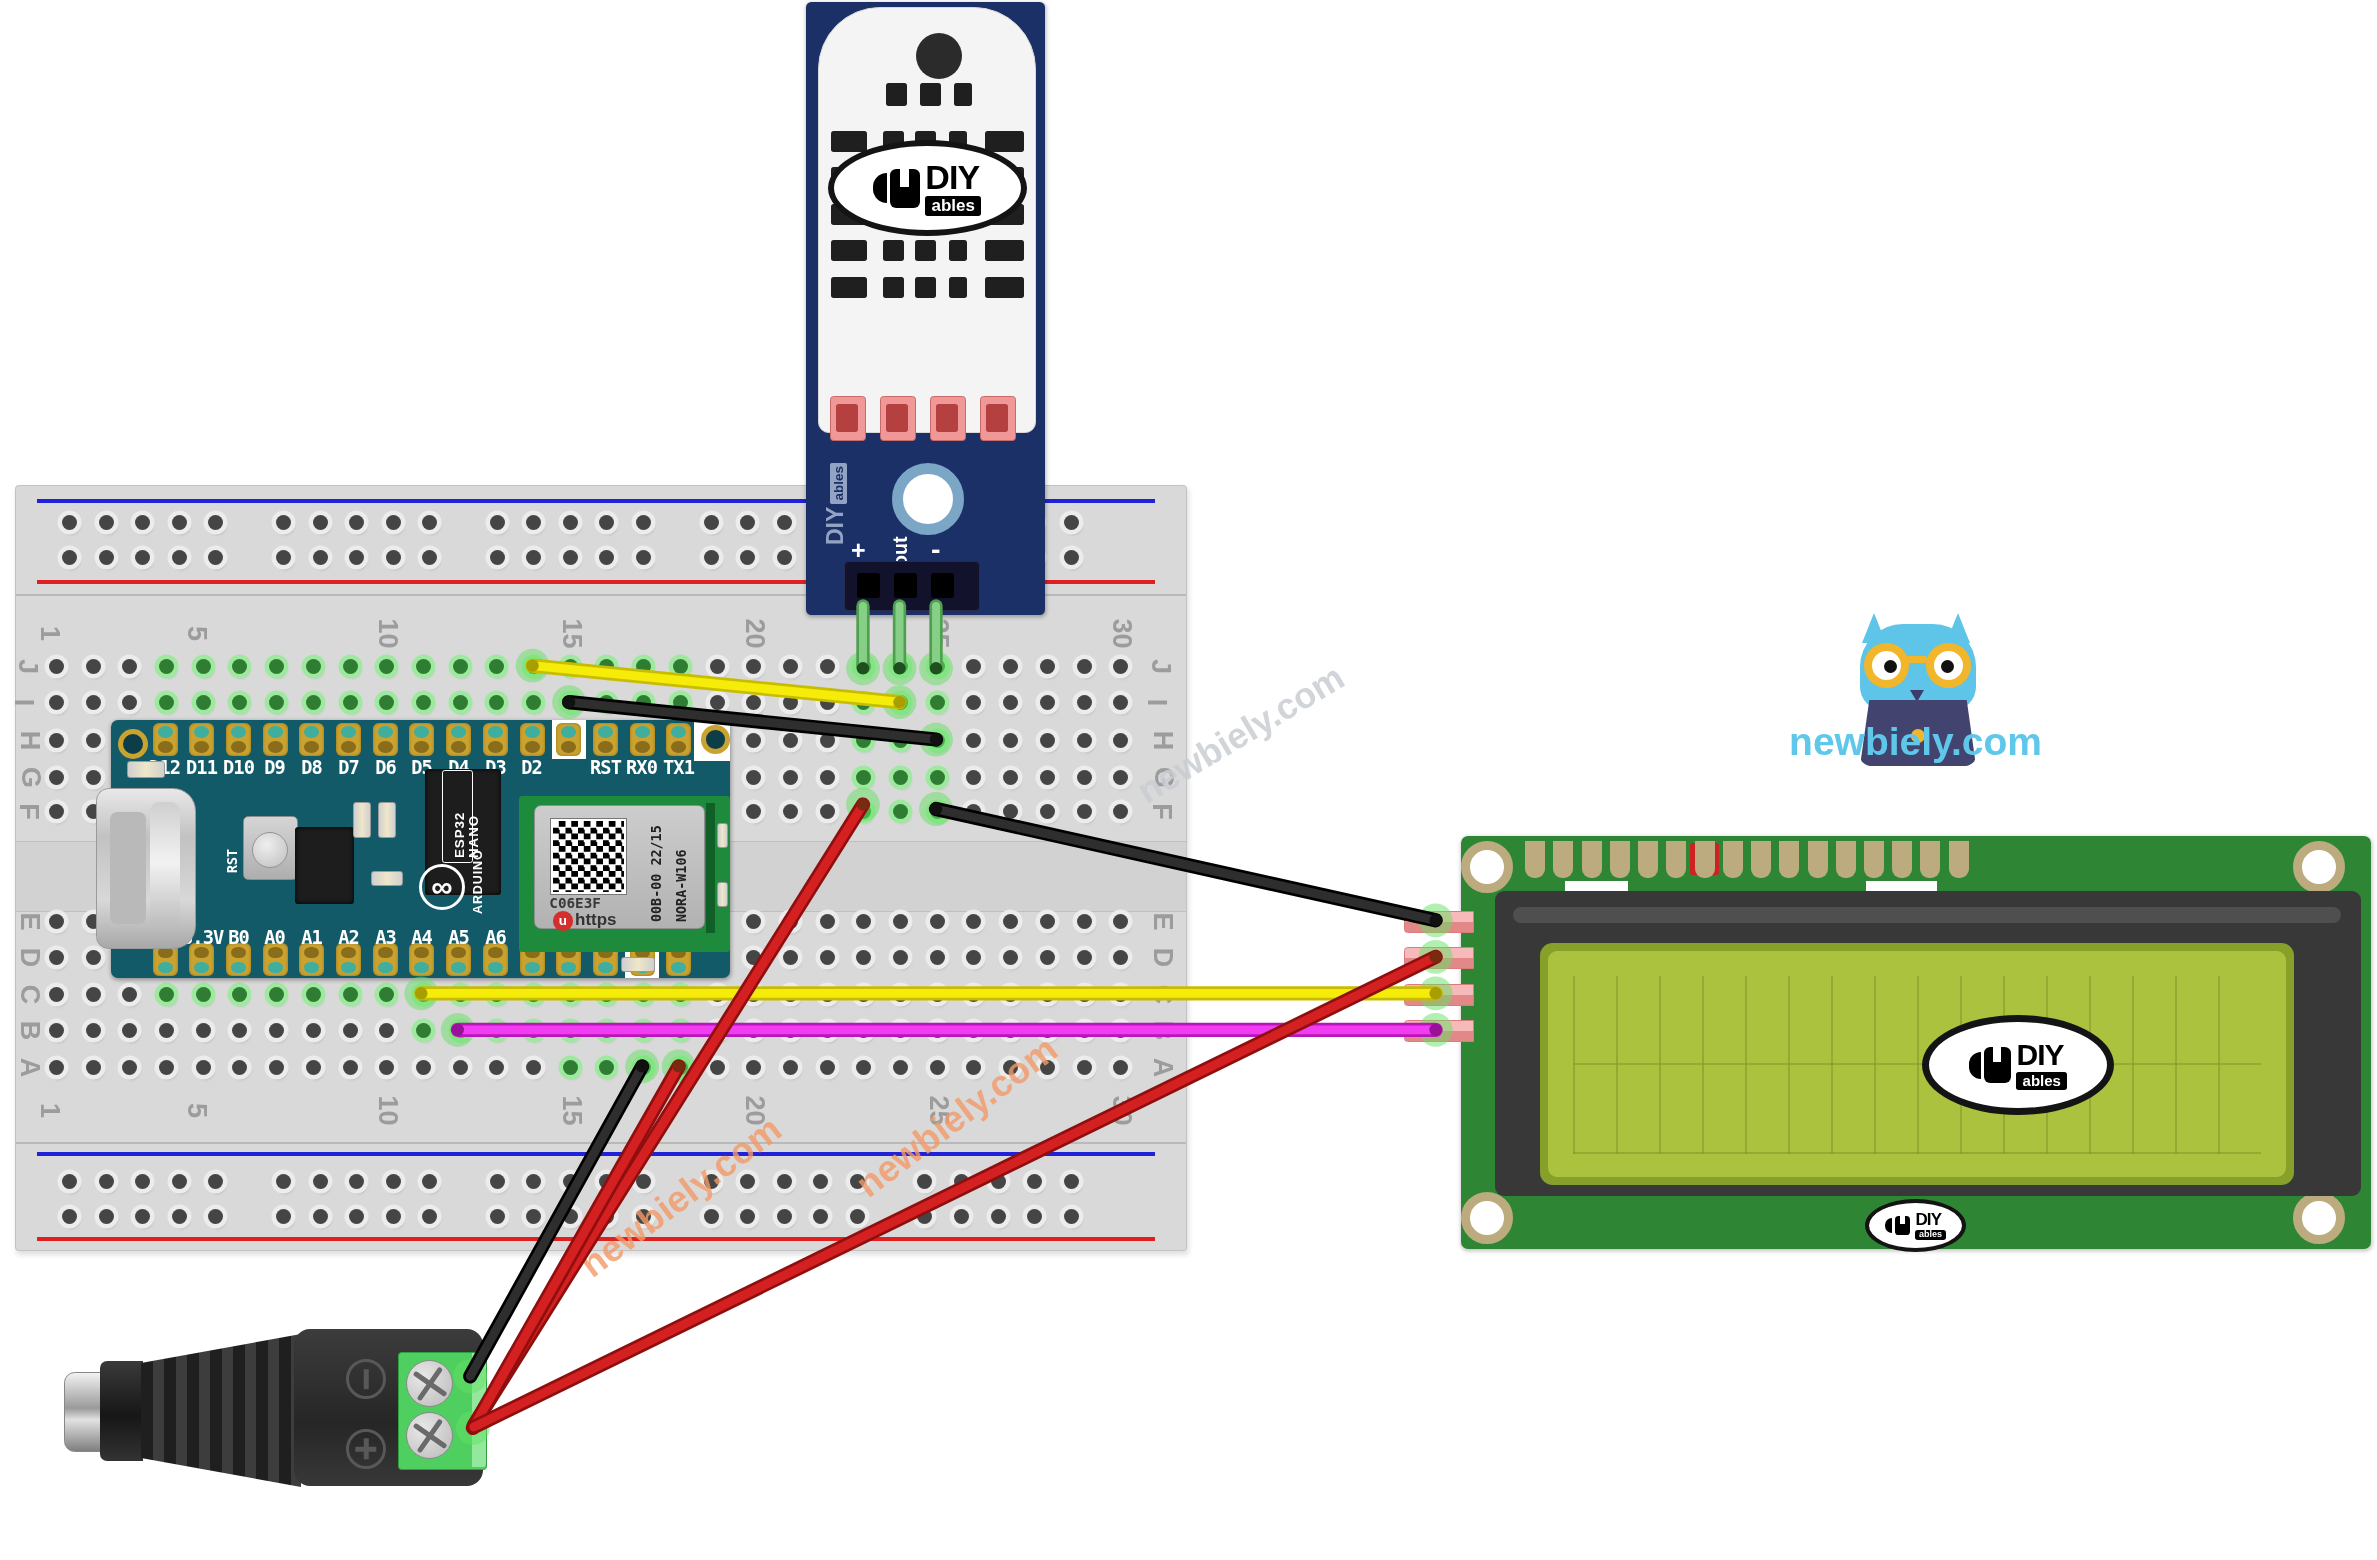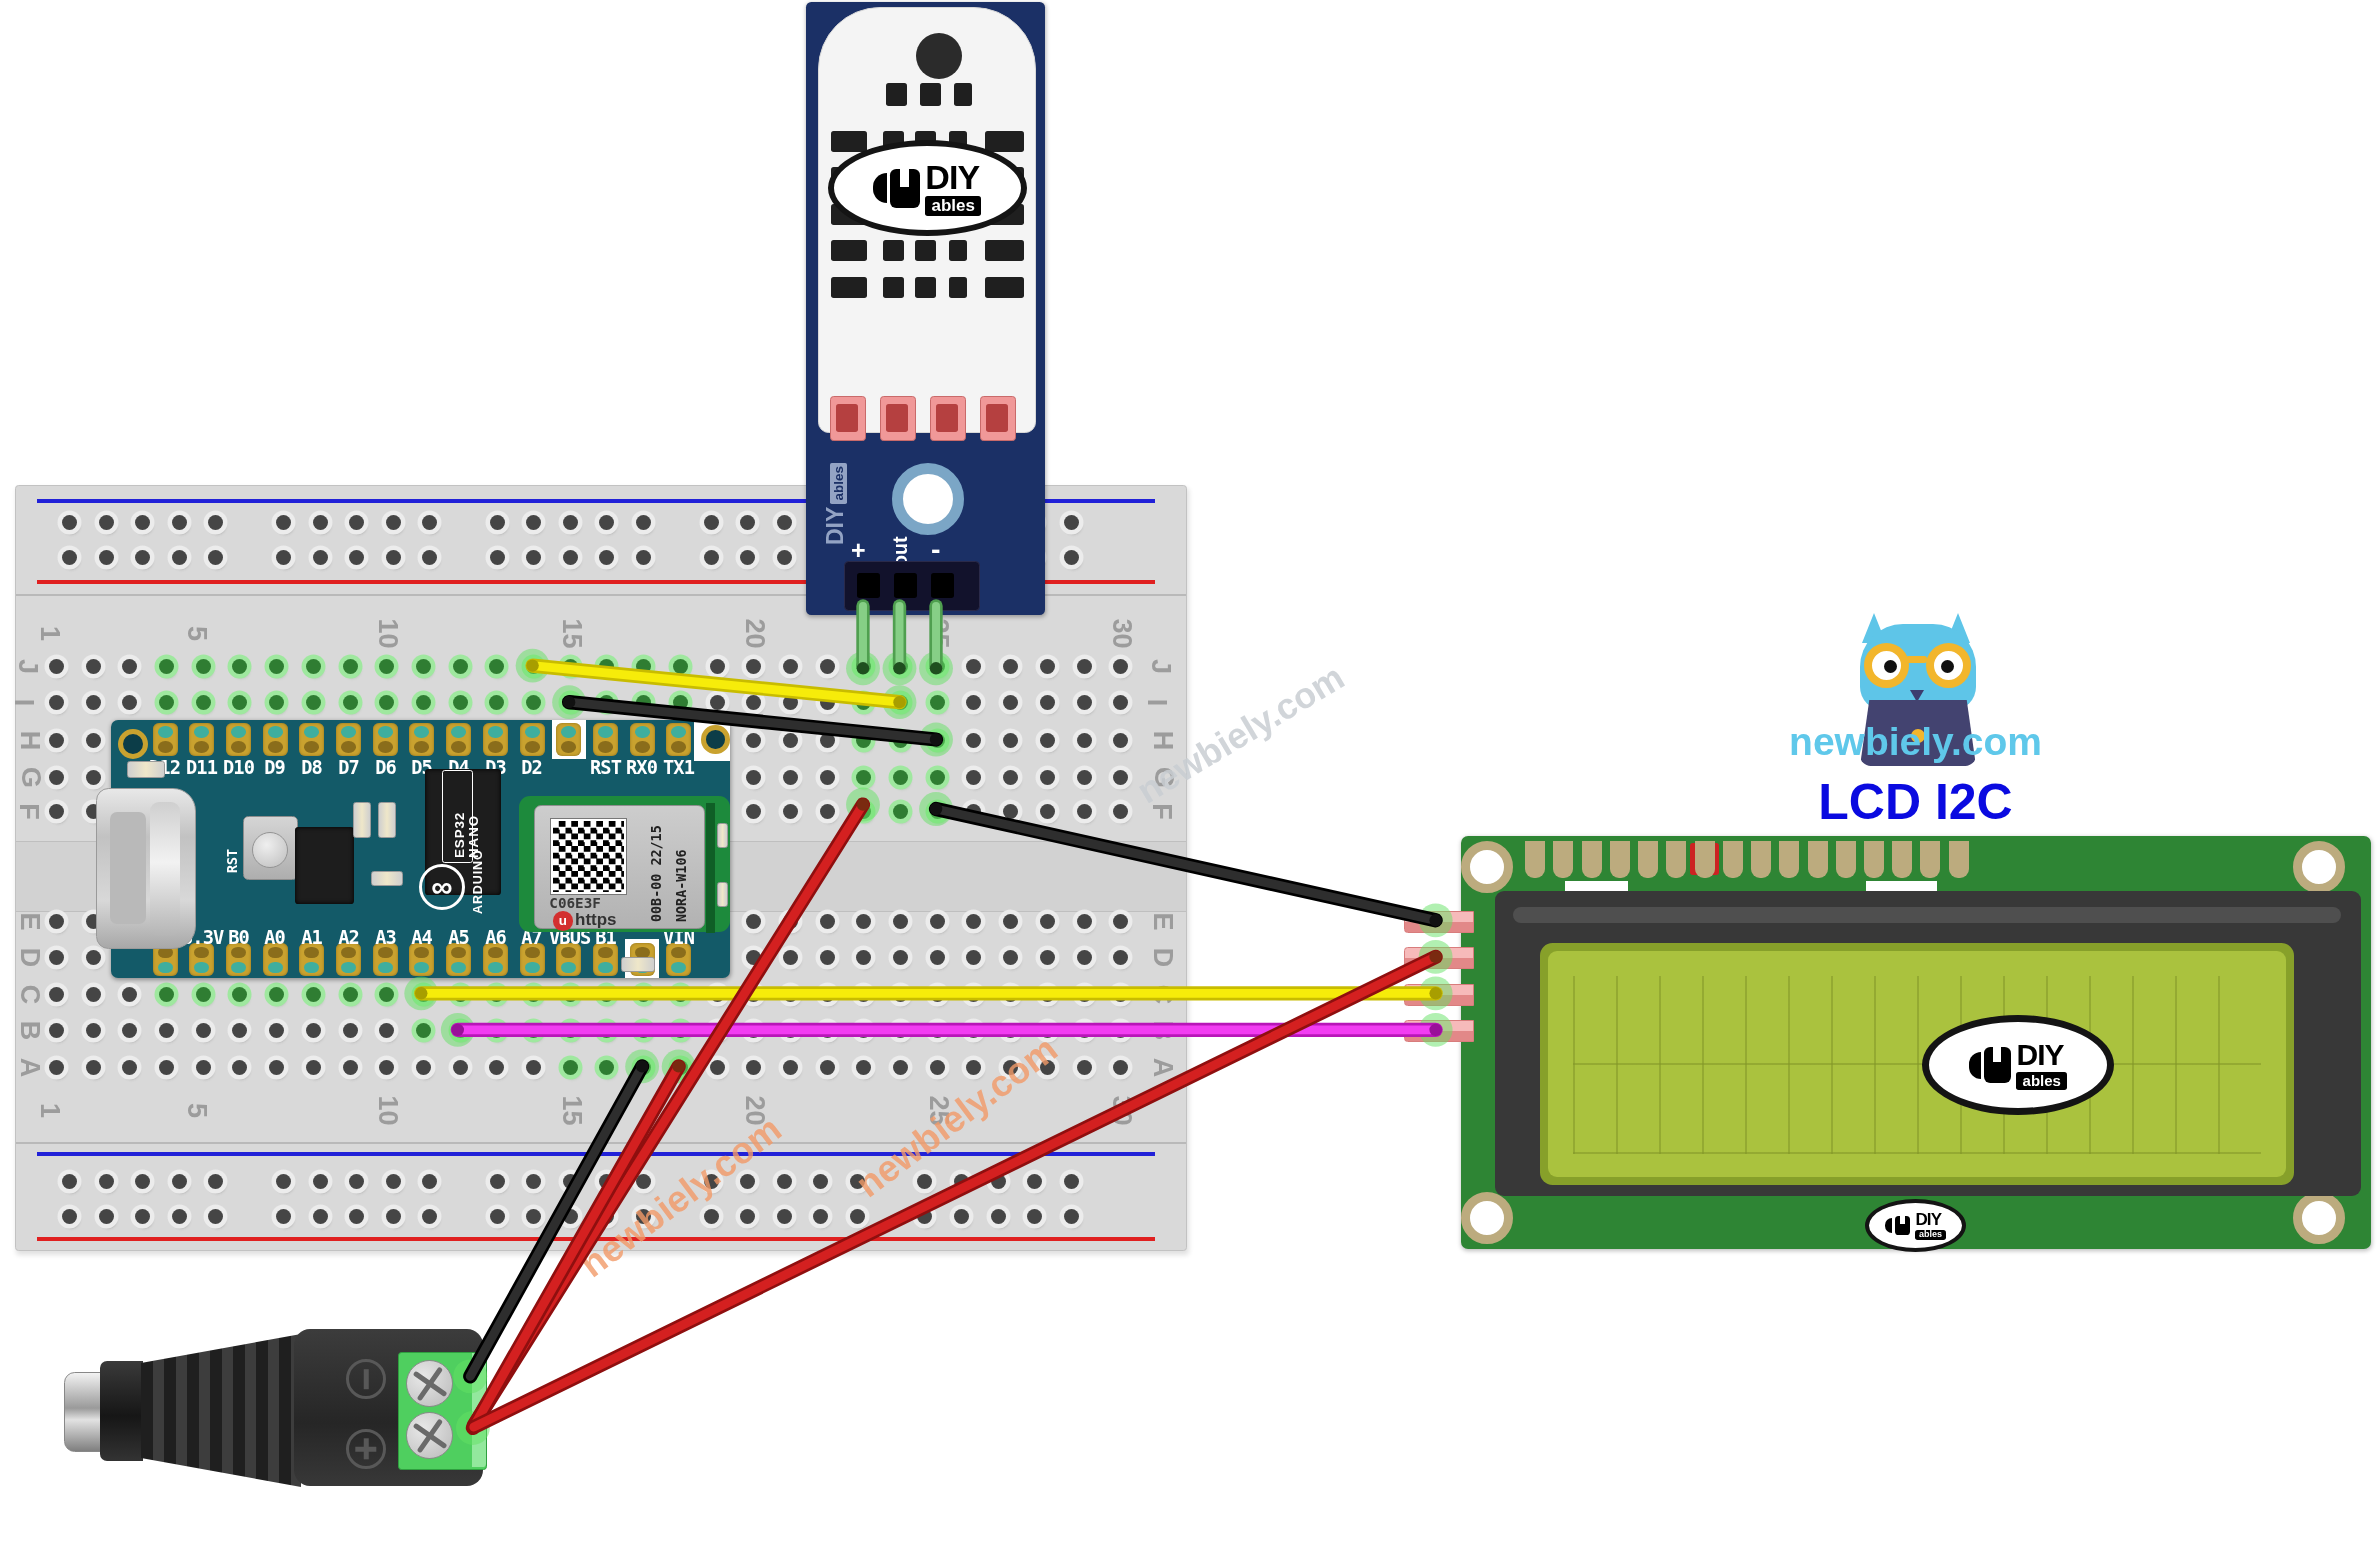--- a/index.html
+++ b/index.html
@@ -697,21 +697,21 @@
     <div class="abs" style="left:331px;top:50px;width:28.5px;height:91px;border:1.8px solid #fff;border-radius:2.7px;">
       <div class="vtext" style="left:23px;top:87px;transform:rotate(-90deg);color:#fff;font-weight:bold;font-size:13.4px;letter-spacing:0.9px;">NANO</div>
       <div class="vtext" style="left:9px;top:87px;transform:rotate(-90deg);color:#fff;font-weight:bold;font-size:13.4px;letter-spacing:0.9px;">ESP32</div>
     </div>
 
     <div class="abs" style="left:308px;top:144px;width:46px;height:46px;border:3.6px solid #fff;border-radius:50%;color:#fff;display:flex;align-items:center;justify-content:center;font-size:30px;font-weight:bold;box-sizing:border-box;">
         <span>∞</span>
       </div>
     <div class="vtext" style="left:360px;top:194px;transform:rotate(-90deg);color:#fff;font-size:12.5px;font-weight:bold;letter-spacing:0.9px;">ARDUINO</div>
 
-    <div class="abs" style="left:408px;top:76px;width:211px;height:136px;background:#1d8a3c;border-radius:11px;">
+    <div class="abs" style="left:408px;top:76px;width:211px;height:156px;background:#1d8a3c;border-radius:3px;">
       <div class="abs" style="left:187px;top:7.1px;width:9px;height:130px;background:#0f5f26;"></div>
       <div class="passive" style="left:198px;top:27px;width:9px;height:23px;"></div>
       <div class="passive" style="left:198px;top:86px;width:9px;height:23px;"></div>
       <div class="abs" style="left:15px;top:9px;width:169px;height:122px;background:linear-gradient(180deg,#cdcdcd,#b2b2b2);border-radius:7.1px;border:0.9px solid #8f8f8f;">
         <div class="abs" style="left:16px;top:13.4px;width:71px;height:71px;background:conic-gradient(#000 25%,#fff 0 50%,#000 0 75%,#fff 0) 0 0/12.5px 12.5px;border:2.7px solid #fff;outline:0.9px solid #777;"></div>
         <div class="abs" style="left:14.3px;top:89px;color:#3a3a3a;font-size:14.3px;font-weight:bold;font-family:'DejaVu Sans Mono',monospace;">C06E3F</div>
         <div class="abs" style="left:18px;top:105px;width:19.6px;height:19.6px;border-radius:50%;background:#d32f2f;color:#fff;font-weight:bold;font-size:13.4px;text-align:center;line-height:19.6px;"><span>u</span></div>
         <div class="abs" style="left:40px;top:104px;color:#333;font-size:17px;font-weight:bold;">https</div>
         <div class="vtext" style="left:114px;top:116px;transform:rotate(-90deg);color:#222;font-size:13.4px;font-weight:bold;font-family:'DejaVu Sans Mono',monospace;">00B-00 22/15</div>
         <div class="vtext" style="left:139px;top:116px;transform:rotate(-90deg);color:#222;font-size:13.4px;font-weight:bold;font-family:'DejaVu Sans Mono',monospace;">NORA-W106</div>
@@ -1007,17 +1007,16 @@
     <div class="abs" style="left:66px;top:30px;width:45px;height:45px;border-radius:50%;background:#fff;border:8px solid #f2b62c;box-sizing:border-box;">
       <div class="abs" style="left:7.1px;top:9px;width:13.4px;height:13.4px;border-radius:50%;background:#111;"></div>
     </div>
     <div class="abs" style="left:46px;top:43px;width:21.4px;height:7.1px;background:#f2b62c;border-radius:2.7px;"></div>
     <div class="ear" style="left:50px;top:77px;border-width:12.5px 7.1px 0 7.1px;border-color:#3c3c6e transparent transparent transparent;"></div>
     <div class="abs" style="left:0px;top:87px;width:116px;height:66px;background:#434370;border-radius:7.1px 7.1px 10.7px 10.7px;clip-path:polygon(8% 0,92% 0,100% 100%,0 100%);">
       <div class="abs" style="left:51px;top:28.5px;width:14.3px;height:14.3px;border-radius:50%;background:#f2b62c;"></div>
     </div>
   </div>
   <div class="caption" style="left:1782px;top:720px;width:267px;text-align:center;font-size:39px;color:#5fc8ea;">newbiely.com</div>
-  <div class="caption" style="left:1782px;top:773px;width:267px;text-align:center;font-size:50px;color:#0a0ae0;">LCD I2C</div>
 
 
 </div>
 
 
 </body></html>

